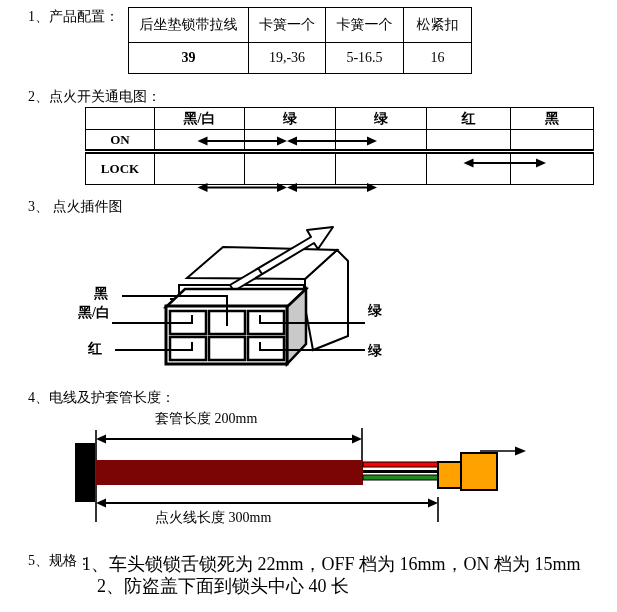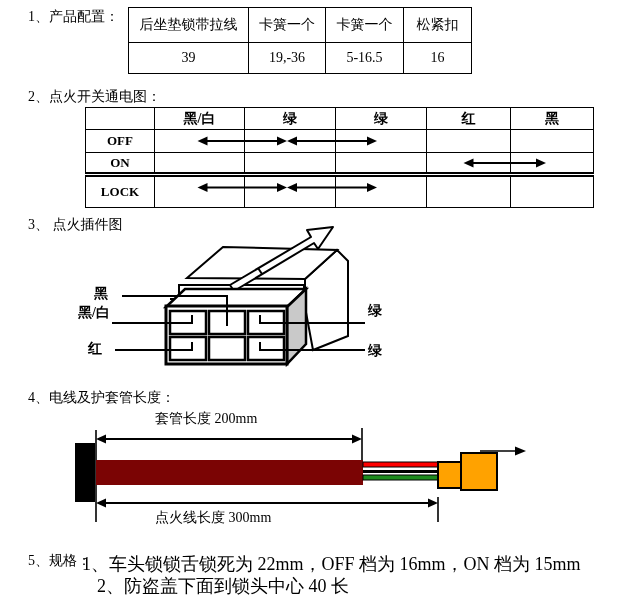--- a/index.html
+++ b/index.html
@@ -6,21 +6,21 @@
   body{position:relative;width:617px;height:612px;overflow:hidden;
        font-family:"Liberation Serif","DejaVu Serif",serif;color:#000;}
   .heading{position:absolute;font-size:14px;white-space:nowrap;}
   table{border-collapse:collapse;position:absolute;table-layout:fixed;padding-left:37px;}
   td,th{border:1.5px solid #000;text-align:center;vertical-align:middle;
         font-size:14px;font-weight:normal;padding:0;overflow:hidden;}
   
   #product-table{left:128px;top:7px;}
   #product-table .hrow{height:35px;}
   #product-table .vrow{height:31px;}
-  #product-table .bold{font-weight:normal;}
+  #product-table .bold{font-weight:bold;}
   
   #switch-table{left:85px;top:107px;}
   #switch-table th{font-weight:bold;font-size:14px;}
   #switch-table .rlabel{font-weight:bold;font-size:13px;}
   #switch-table .r0{height:22px;}
   #switch-table .r1{height:23px;}
   #switch-table .r2{height:22px;}
   #switch-table .r3{height:33px;}
   #switch-table .lockline td{border-top:5px double #000;}
   .abslabel{position:absolute;font-size:14px;font-weight:bold;white-space:nowrap;}
@@ -29,21 +29,21 @@
   svg text{font-family:"Liberation Serif","DejaVu Serif",serif;font-size:14px;fill:#000;}
   #overlay-svg{left:0;top:0;z-index:5;pointer-events:none;}
   #connector-svg{left:60px;top:208px;}
   #wire-svg{left:60px;top:405px;}
 </style>
 </head>
 <body>
 
 <div class="heading" style="left:28px;top:8px">1、产品配置：</div>
 <div class="heading" style="left:28px;top:88px">2、点火开关通电图：</div>
-<div class="heading" style="left:28px;top:216px">3、 点火插件图</div>
+<div class="heading" style="left:28px;top:198px">3、 点火插件图</div>
 <div class="heading" style="left:28px;top:389px">4、电线及护套管长度：</div>
 <div class="heading" style="left:28px;top:552px">5、规格：</div>
 
 <table id="product-table">
   <tbody>
       <tr class="hrow">
     <th style="width:119px">后坐垫锁带拉线</th>
     <th style="width:76px">卡簧一个</th>
     <th style="width:77px">卡簧一个</th>
     <th style="width:67px">松紧扣</th>
@@ -59,28 +59,20 @@
 
 <table id="switch-table">
   <tbody>
       <tr class="r0">
     <th style="width:68px"></th>
     <th style="width:89px">黑/白</th>
     <th style="width:90px">绿</th>
     <th style="width:90px">绿</th>
     <th style="width:83px">红</th>
     <th style="width:82px">黑</th>
-  </tr>
-  <tr class="r1">
-    <td class="rlabel">OFF</td>
-    <td></td>
-        <td></td>
-        <td></td>
-        <td></td>
-        <td></td>
   </tr>
   <tr class="r2">
     <td class="rlabel">ON</td>
     <td></td>
         <td></td>
         <td></td>
         <td></td>
         <td></td>
   </tr>
   <tr class="r3 lockline">

